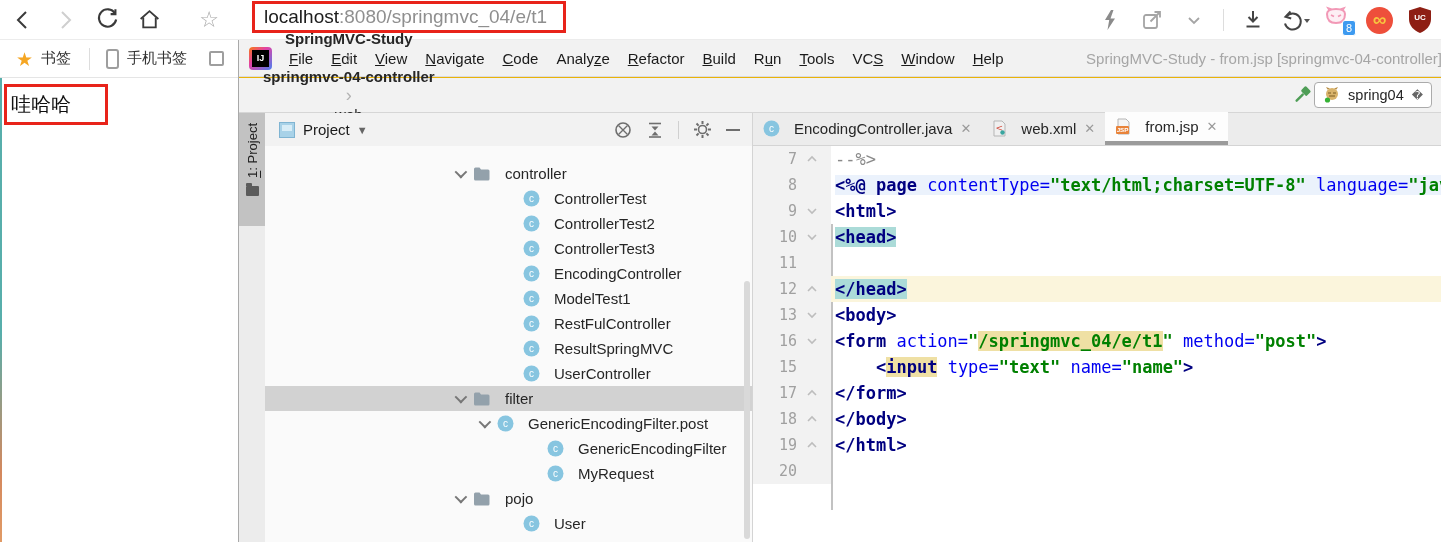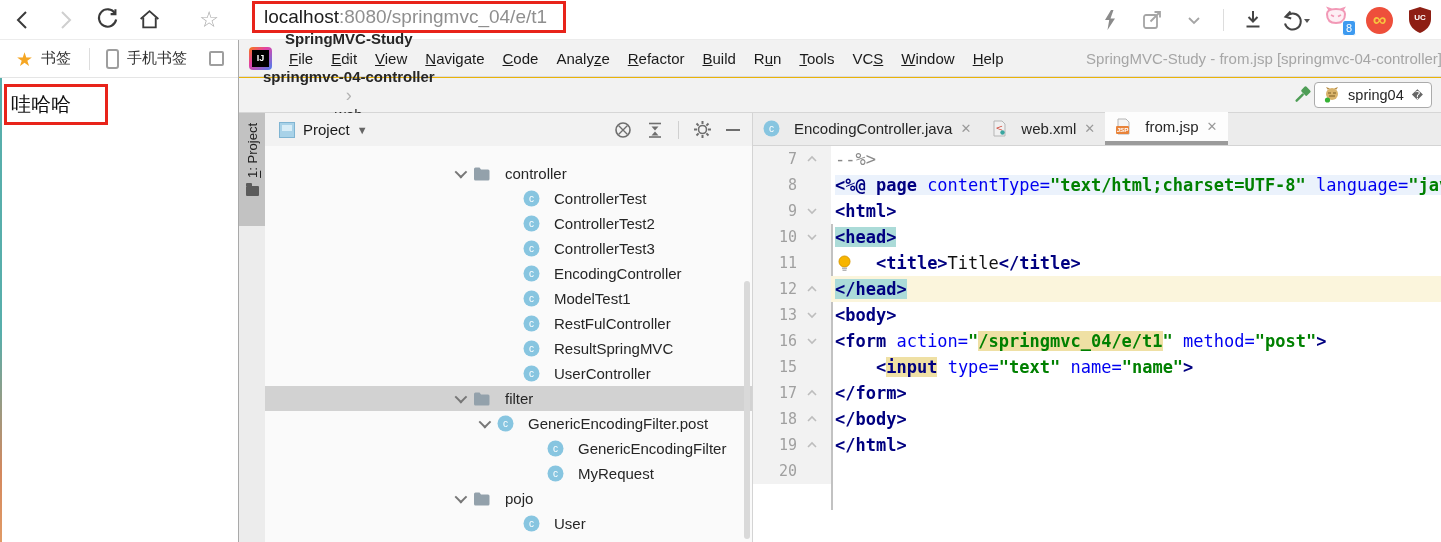--- a/index.html
+++ b/index.html
@@ -529,25 +529,21 @@
       <div class="cl"><div class="gut"><span class="lnum">7</span><span class="fmark"><svg width="12" height="10" viewBox="0 0 12 10">
                   <path d="M2 7 L6 3 L10 7" stroke="#bdbdbd" stroke-width="1.6" fill="none"></path>
                 </svg></span></div><span class="ctext"><span><span class="sg-c">--%&gt;</span></span></span></div>
           <div class="cl"><div class="gut"><span class="lnum">8</span><span class="fmark"></span></div><span class="ctext"><span class="dirbg"><span class="sg-t">&lt;%@ page </span><span class="sg-a">contentType=</span><span class="sg-v">"text/html;charset=UTF-8"</span><span class="sg-p"> </span><span class="sg-a">language=</span><span class="sg-v">"java</span></span></span></div>
           <div class="cl"><div class="gut"><span class="lnum">9</span><span class="fmark"><svg width="12" height="10" viewBox="0 0 12 10">
                   <path d="M2 3 L6 7 L10 3" stroke="#bdbdbd" stroke-width="1.6" fill="none"></path>
                 </svg></span></div><span class="ctext"><span><span class="sg-t">&lt;html&gt;</span></span></span></div>
           <div class="cl"><div class="gut"><span class="lnum">10</span><span class="fmark"><svg width="12" height="10" viewBox="0 0 12 10">
                   <path d="M2 3 L6 7 L10 3" stroke="#bdbdbd" stroke-width="1.6" fill="none"></path>
                 </svg></span></div><span class="ctext"><span><span class="sg-t hl-g">&lt;head&gt;</span></span></span></div>
-          <div class="cl"><div class="gut"><span class="lnum">11</span><span class="fmark"></span></div><span class="ctext"><span class="bulb"><svg width="15" height="17" viewBox="0 0 15 17">
-                  <circle cx="7.5" cy="6.5" r="5.5" fill="#f7b500" stroke="#d99a00"></circle>
-                  <rect x="5" y="12.5" width="5" height="1.6" fill="#b5b5b5"></rect>
-                  <rect x="5.5" y="14.6" width="4" height="1.4" fill="#b5b5b5"></rect>
-                </svg></span><span><span class="sg-p">    </span><span class="sg-t">&lt;title&gt;</span><span class="sg-p">Title</span><span class="sg-t">&lt;/title&gt;</span></span></span></div>
+          <div class="cl"><div class="gut"><span class="lnum">11</span><span class="fmark"></span></div></div>
           <div class="cl caret-line"><div class="linebg"></div><div class="gut"><span class="lnum">12</span><span class="fmark"><svg width="12" height="10" viewBox="0 0 12 10">
                   <path d="M2 7 L6 3 L10 7" stroke="#bdbdbd" stroke-width="1.6" fill="none"></path>
                 </svg></span></div><span class="ctext"><span><span class="sg-t hl-g">&lt;/head&gt;</span></span></span></div>
           <div class="cl"><div class="gut"><span class="lnum">13</span><span class="fmark"><svg width="12" height="10" viewBox="0 0 12 10">
                   <path d="M2 3 L6 7 L10 3" stroke="#bdbdbd" stroke-width="1.6" fill="none"></path>
                 </svg></span></div><span class="ctext"><span><span class="sg-t">&lt;body&gt;</span></span></span></div>
           <div class="cl"><div class="gut"><span class="lnum">16</span><span class="fmark"><svg width="12" height="10" viewBox="0 0 12 10">
                   <path d="M2 3 L6 7 L10 3" stroke="#bdbdbd" stroke-width="1.6" fill="none"></path>
                 </svg></span></div><span class="ctext"><span><span class="sg-t">&lt;form </span><span class="sg-a">action=</span><span class="sg-v">"</span><span class="sg-v hl-y">/springmvc_04/e/t1</span><span class="sg-v">"</span><span class="sg-p"> </span><span class="sg-a">method=</span><span class="sg-v">"post"</span><span class="sg-t">&gt;</span></span></span></div>
           <div class="cl"><div class="gut"><span class="lnum">15</span><span class="fmark"></span></div><span class="ctext"><span><span class="sg-p">    </span><span class="sg-t">&lt;</span><span class="sg-t hl-y">input</span><span class="sg-p"> </span><span class="sg-a">type=</span><span class="sg-v">"text"</span><span class="sg-p"> </span><span class="sg-a">name=</span><span class="sg-v">"name"</span><span class="sg-t">&gt;</span></span></span></div>

